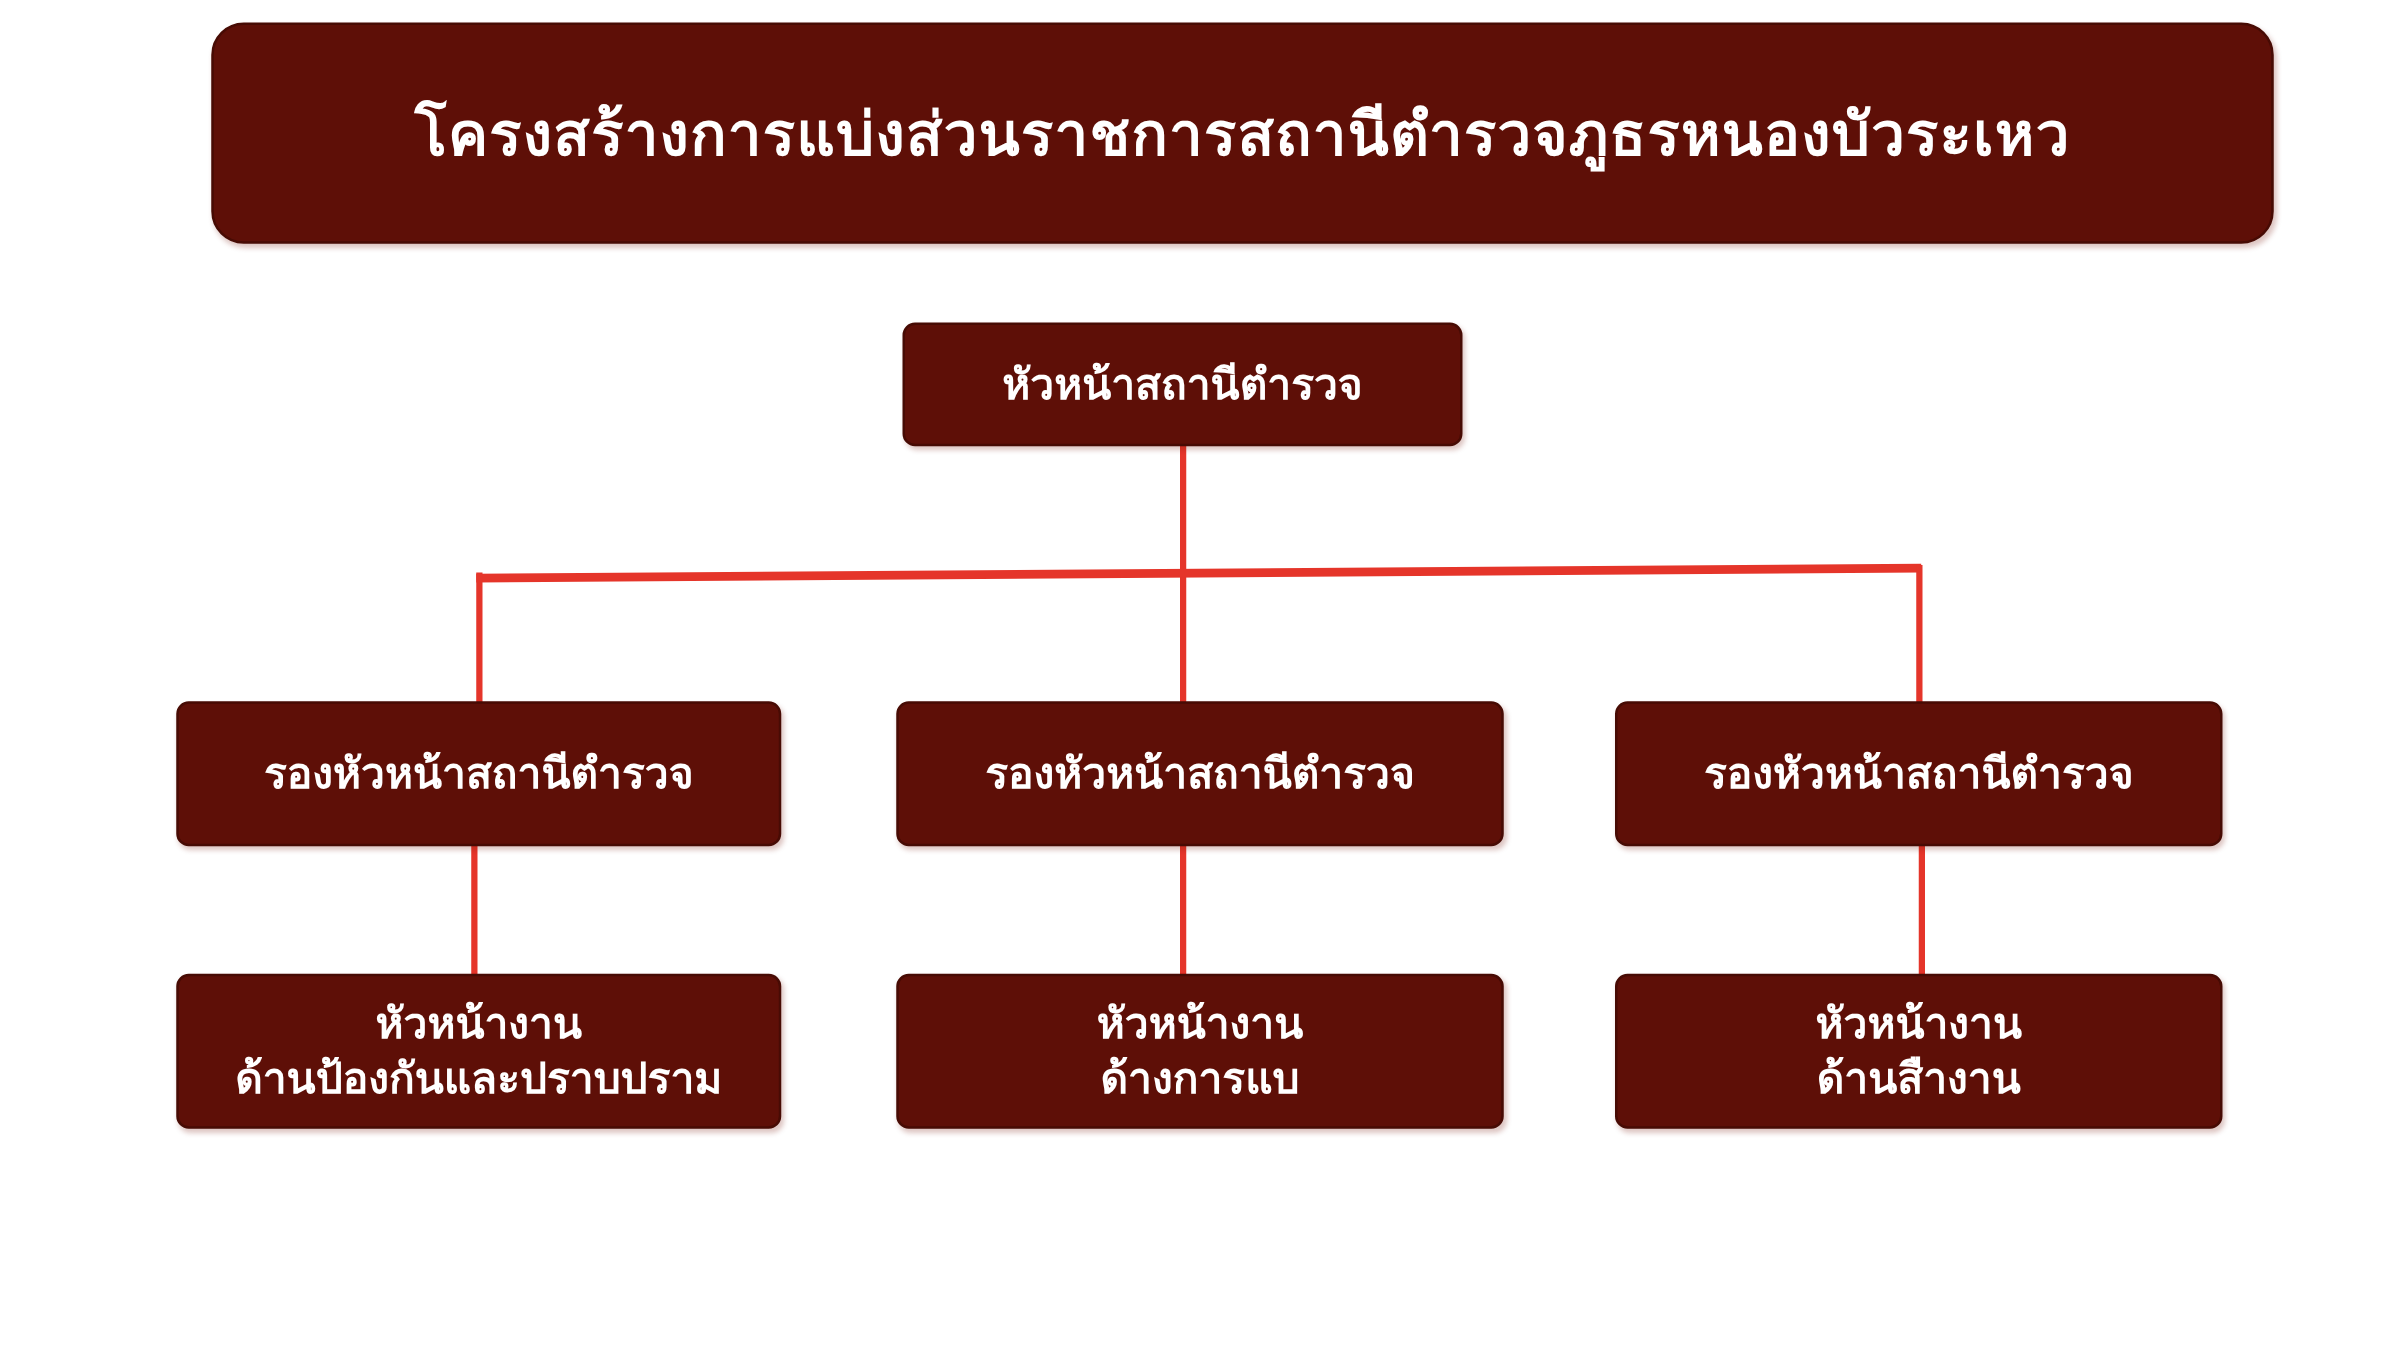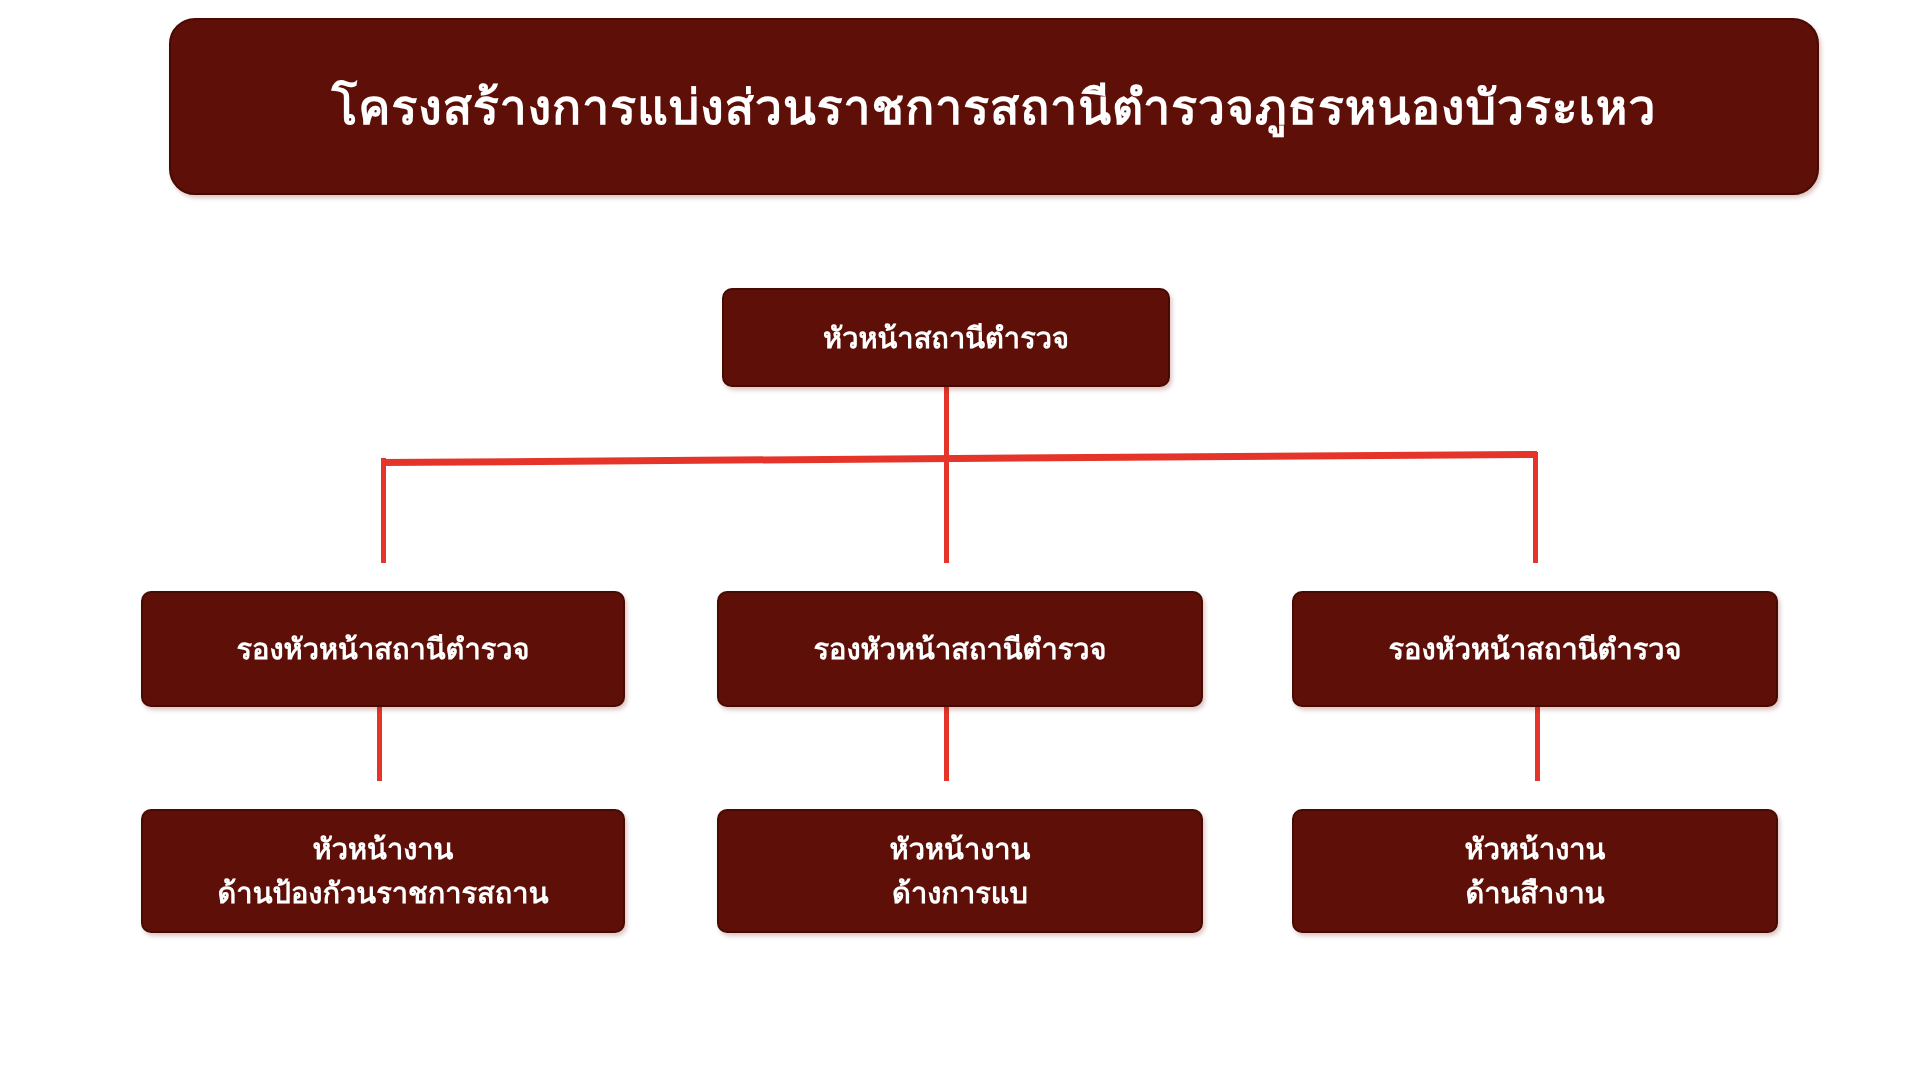--- a/index.html
+++ b/index.html
@@ -31,23 +31,22 @@
     box-shadow: 2px 3px 4px rgba(120, 25, 12, 0.25);
   }
   .title-box {
     left: 135px; top: 18px; width: 1650px; height: 177px;
     border-radius: 26px;
     font-size: 48px;
     letter-spacing: 1px;
     margin-left: 34px;
   }
   .node {
-    font-size: 29px;
+    font-size: 34px;
     line-height: 44px;
-    margin-top: 30px;
   }
   .node-root   { left: 722px;  top: 258px; width: 448px; height: 99px; }
   .mid-left    { left: 141px;  top: 561px; width: 484px; height: 116px; }
   .mid-center  { left: 717px;  top: 561px; width: 486px; height: 116px; }
   .mid-right   { left: 1292px; top: 561px; width: 486px; height: 116px; }
   .bot-left    { left: 141px;  top: 779px; width: 484px; height: 124px; }
   .bot-center  { left: 717px;  top: 779px; width: 486px; height: 124px; }
   .bot-right   { left: 1292px; top: 779px; width: 486px; height: 124px; }
 
   .line {
@@ -93,21 +92,21 @@
   </div>
   <div class="box node mid-center">
     <span>รองหัวหน้าสถานีตำรวจ</span>
   </div>
   <div class="box node mid-right">
     <span>รองหัวหน้าสถานีตำรวจ</span>
   </div>
 
   <div class="box node bot-left">
     <span>หัวหน้างาน</span>
-    <span>ด้านป้องกัวนราชการสถาน</span>
+    <span>ด้านป้องกันและปราบปราม</span>
   </div>
   <div class="box node bot-center">
     <span>หัวหน้างาน</span>
     <span>ด้างการแบ</span>
   </div>
   <div class="box node bot-right">
     <span>หัวหน้างาน</span>
     <span>ด้านสืางาน</span>
   </div>
 

